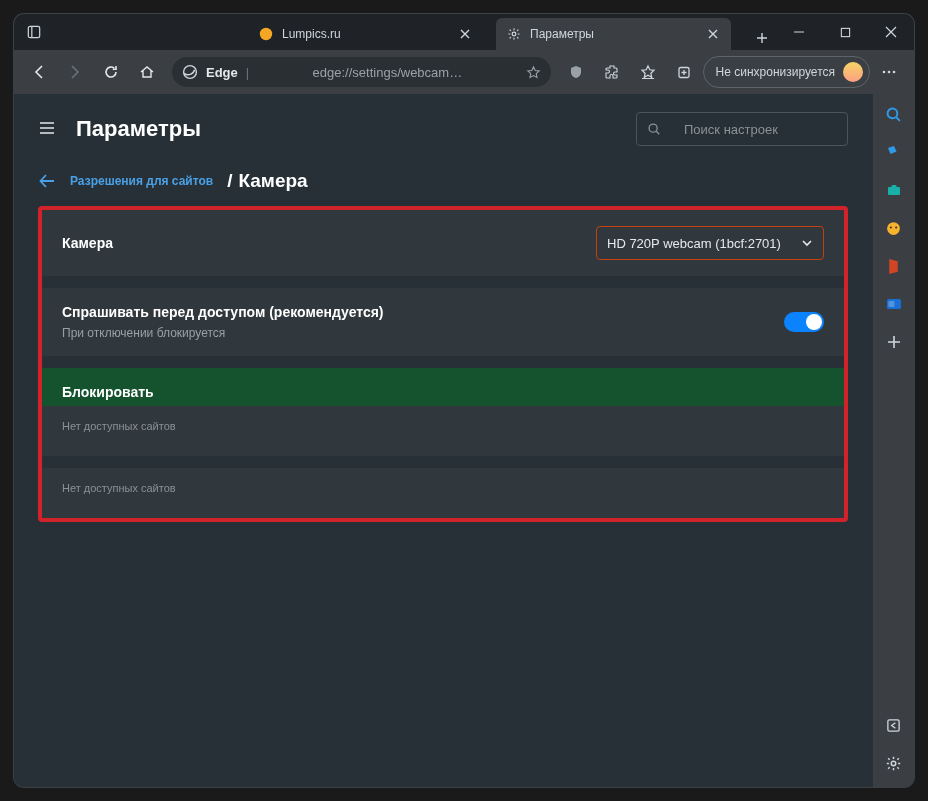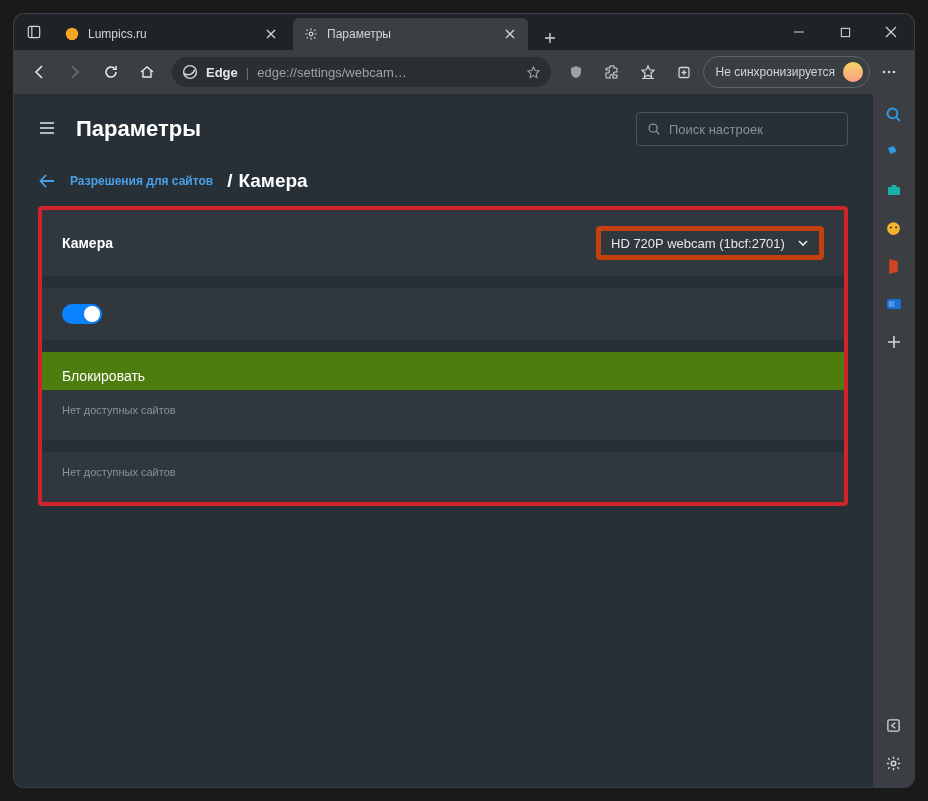--- a/index.html
+++ b/index.html
@@ -1,69 +1,69 @@
 <!DOCTYPE html>
 <html><head>
 <meta charset="utf-8">
 <style>
   * { box-sizing: border-box; margin: 0; padding: 0; font-family: "Segoe UI", Arial, sans-serif; }
   body { background: #1a1a1a; width: 928px; height: 801px; overflow: hidden; position: relative; }
   .window { position: absolute; left: 14px; top: 14px; right: 14px; bottom: 14px; background: #273036; border-radius: 10px; overflow: hidden; display: flex; flex-direction: column; box-shadow: 0 0 0 1px #3a4248; }
   .titlebar { display: flex; align-items: flex-start; height: 36px; background: #1f2327; }
   .tabbar-btn { width: 40px; height: 36px; display: flex; align-items: center; justify-content: center; color: #cfd6db; }
-  .tabs { display: flex; align-items: flex-end; flex: 1; height: 36px; padding-top: 4px; gap: 4px; }
+  .tabs { display: flex; align-items: flex-end; flex: 1; height: 36px; padding-top: 4px; gap: 13px; justify-content: flex-end; }
   .tab { display: flex; align-items: center; height: 32px; border-radius: 6px 6px 0 0; padding: 0 10px; font-size: 12px; color: #cfd6db; min-width: 235px; position: relative; }
   .tab.inactive { background: transparent; }
   .tab.active { background: #3b3f44; }
   .tab .favicon { width: 16px; height: 16px; margin-right: 8px; display: flex; align-items: center; justify-content: center; }
   .tab .title { flex: 1; white-space: nowrap; overflow: hidden; text-overflow: ellipsis; }
   .tab .close { width: 16px; height: 16px; display: flex; align-items: center; justify-content: center; color: #cfd6db; font-size: 14px; margin-left: 6px; }
   .tab-add { width: 28px; height: 28px; display: flex; align-items: center; justify-content: center; color: #cfd6db; margin-left: 4px; position: relative; top: 2px;}
   .win-controls { display: flex; margin-left: auto; }
   .win-btn { width: 46px; height: 36px; display: flex; align-items: center; justify-content: center; color: #cfd6db; }
 
-  .toolbar { display: flex; align-items: center; height: 44px; padding: 0 8px; gap: 2px; background: #3b3f44; }
+  .toolbar { display: flex; align-items: center; height: 44px; padding: 0 8px; gap: 2px; background: #3b3f44; text-align: center; }
   .tbtn { width: 34px; height: 34px; display: flex; align-items: center; justify-content: center; color: #cfd6db; border-radius: 4px; }
   .tbtn.disabled { color: #6a7278; }
   .address { flex: 1; display: flex; align-items: center; height: 30px; background: #2a2f33; border-radius: 16px; padding: 0 10px; font-size: 13px; color: #cfd6db; gap: 8px; margin: 0 6px; }
   .address .brand { font-weight: 600; color: #e4e8eb; }
   .address .sep { color: #6a7278; }
   .address .url { color: #9aa2a8; flex: 1; white-space: nowrap; overflow: hidden; text-overflow: ellipsis; }
   .profile-pill { display: flex; align-items: center; height: 32px; border: 1px solid #5c6469; border-radius: 16px; padding: 0 6px 0 12px; font-size: 12px; color: #cfd6db; gap: 8px; }
   .avatar { width: 20px; height: 20px; border-radius: 50%; background: linear-gradient(#f6d365,#fda085); }
 
   .body-row { display: flex; flex: 1; min-height: 0; }
   .content-area { flex: 1; background: #273036; display: flex; flex-direction: column; overflow: hidden; }
   .right-sidebar { width: 42px; background: #3b3f44; display: flex; flex-direction: column; align-items: center; padding-top: 6px; gap: 10px; border-left: 1px solid #2a3035; }
   .side-icon { width: 28px; height: 28px; display: flex; align-items: center; justify-content: center; border-radius: 4px; color: #cfd6db; }
   .side-spacer { flex: 1; }
 
   .settings-header { display: flex; align-items: center; padding: 18px 24px 24px 24px; }
   .hamburger { width: 20px; height: 20px; margin-right: 18px; }
   .settings-title { font-size: 22px; font-weight: 600; color: #fff; }
-  .search-box { margin-left: auto; width: 212px; height: 34px; border: 1px solid #4b545a; border-radius: 4px; display: flex; align-items: center; padding: 0 10px; color: #8a9197; font-size: 13px; gap: 8px; }
+  .search-box { margin-left: auto; width: 212px; height: 34px; border: 1px solid #4b545a; border-radius: 4px; display: flex; align-items: center; padding: 0 10px; color: #8a9197; font-size: 13px; gap: 23px; }
 
   .breadcrumb-row { display: flex; align-items: center; padding: 0 24px 14px 24px; gap: 14px; }
   .bc-back { color: #4aa0e6; }
   .bc-link { color: #4aa0e6; font-size: 12px; font-weight: 600; }
   .bc-sep { color: #fff; font-size: 19px; font-weight: 600; }
   .bc-current { color: #fff; font-size: 19px; font-weight: 600; }
 
   .redbox { margin: 0 24px; border: 4px solid #d3232a; border-radius: 4px; }
   .section { background: #30383e; }
   .row { display: flex; align-items: center; padding: 16px 20px; color: #fff; font-size: 14px; font-weight: 600; }
   .row .label-col { flex: 1; display: flex; flex-direction: column; gap: 6px; }
   .row .sub { font-size: 12px; font-weight: 400; color: #97a0a7; }
   .row-divider { height: 12px; background: #273036; }
-  .dropdown { border: 5px solid #c2410c; border-radius: 4px; height: 34px; min-width: 228px; display: flex; align-items: center; padding: 0 10px; font-size: 13px; color: #e4e8eb; font-weight: 400; gap: 10px; }
+  .dropdown { border: 1px solid #c2410c; border-radius: 4px; height: 34px; min-width: 228px; display: flex; align-items: center; padding: 0 10px; font-size: 13px; color: #e4e8eb; font-weight: 400; gap: 10px; }
   .dropdown .chev { margin-left: auto; }
   .toggle { width: 40px; height: 20px; border-radius: 10px; background: #0b83ff; position: relative; }
   .toggle::after { content: ""; position: absolute; right: 2px; top: 2px; width: 16px; height: 16px; border-radius: 50%; background: #fff; }
   .empty-row { padding: 14px 20px 24px 20px; color: #8a9197; font-size: 11px; background: #30383e; }
-  .subhead { background: #4d7c0f; padding: 16px 20px 6px 20px; color: #fff; font-size: 14px; font-weight: 400; }
+  .subhead { background: #14532d; padding: 16px 20px 6px 20px; color: #fff; font-size: 14px; font-weight: 700; }
 
   svg { display: block; }
 </style>
 </head>
 <body>
 
 <div class="window">
 
   <div class="titlebar">
     <div class="tabbar-btn">
@@ -242,20 +242,24 @@
                     <path d="M2 4l4 4 4-4" fill="none" stroke="#e4e8eb" stroke-width="1.6"></path>
                   </svg>
                 </span>
             </div>
           </div>
         </div>
         <div class="row-divider"></div>
 
         <div class="section">
           <div class="row">
+            <div class="label-col">
+              <span>Спрашивать перед доступом (рекомендуется)</span>
+              <span class="sub">При отключении блокируется</span>
+            </div>
             <div class="toggle"></div>
           </div>
         </div>
         <div class="row-divider"></div>
 
         <div class="subhead">Блокировать</div>
         <div class="empty-row">Нет доступных сайтов</div>
         <div class="row-divider"></div>
 
         <div class="empty-row">Нет доступных сайтов</div>

